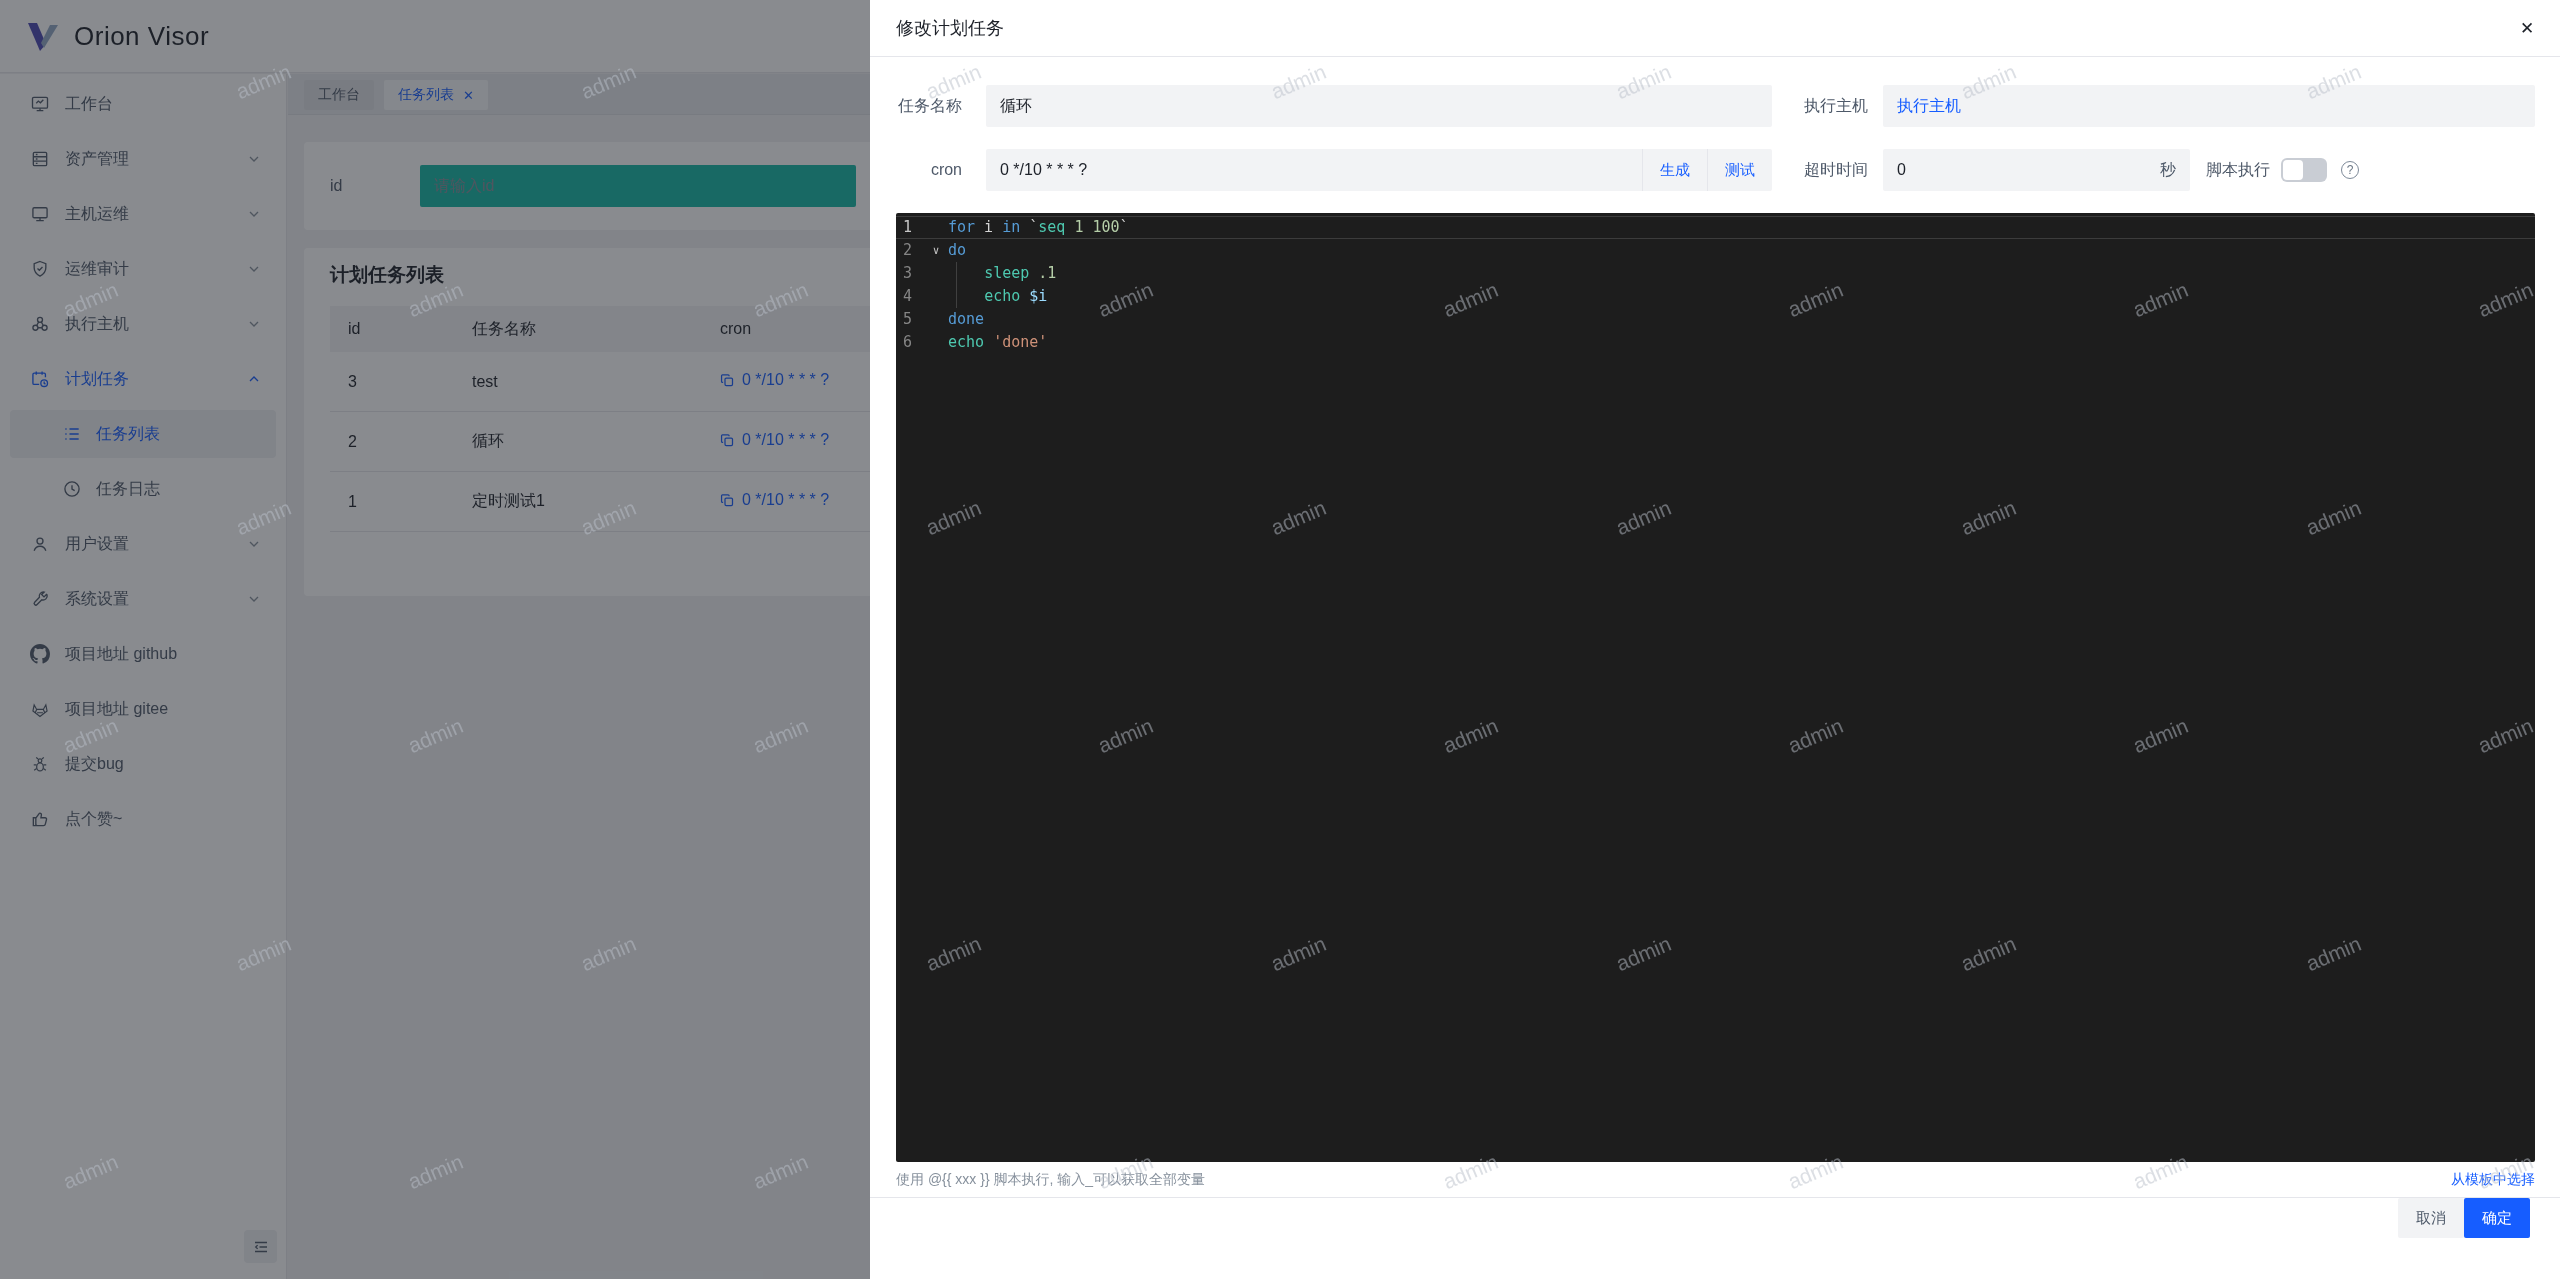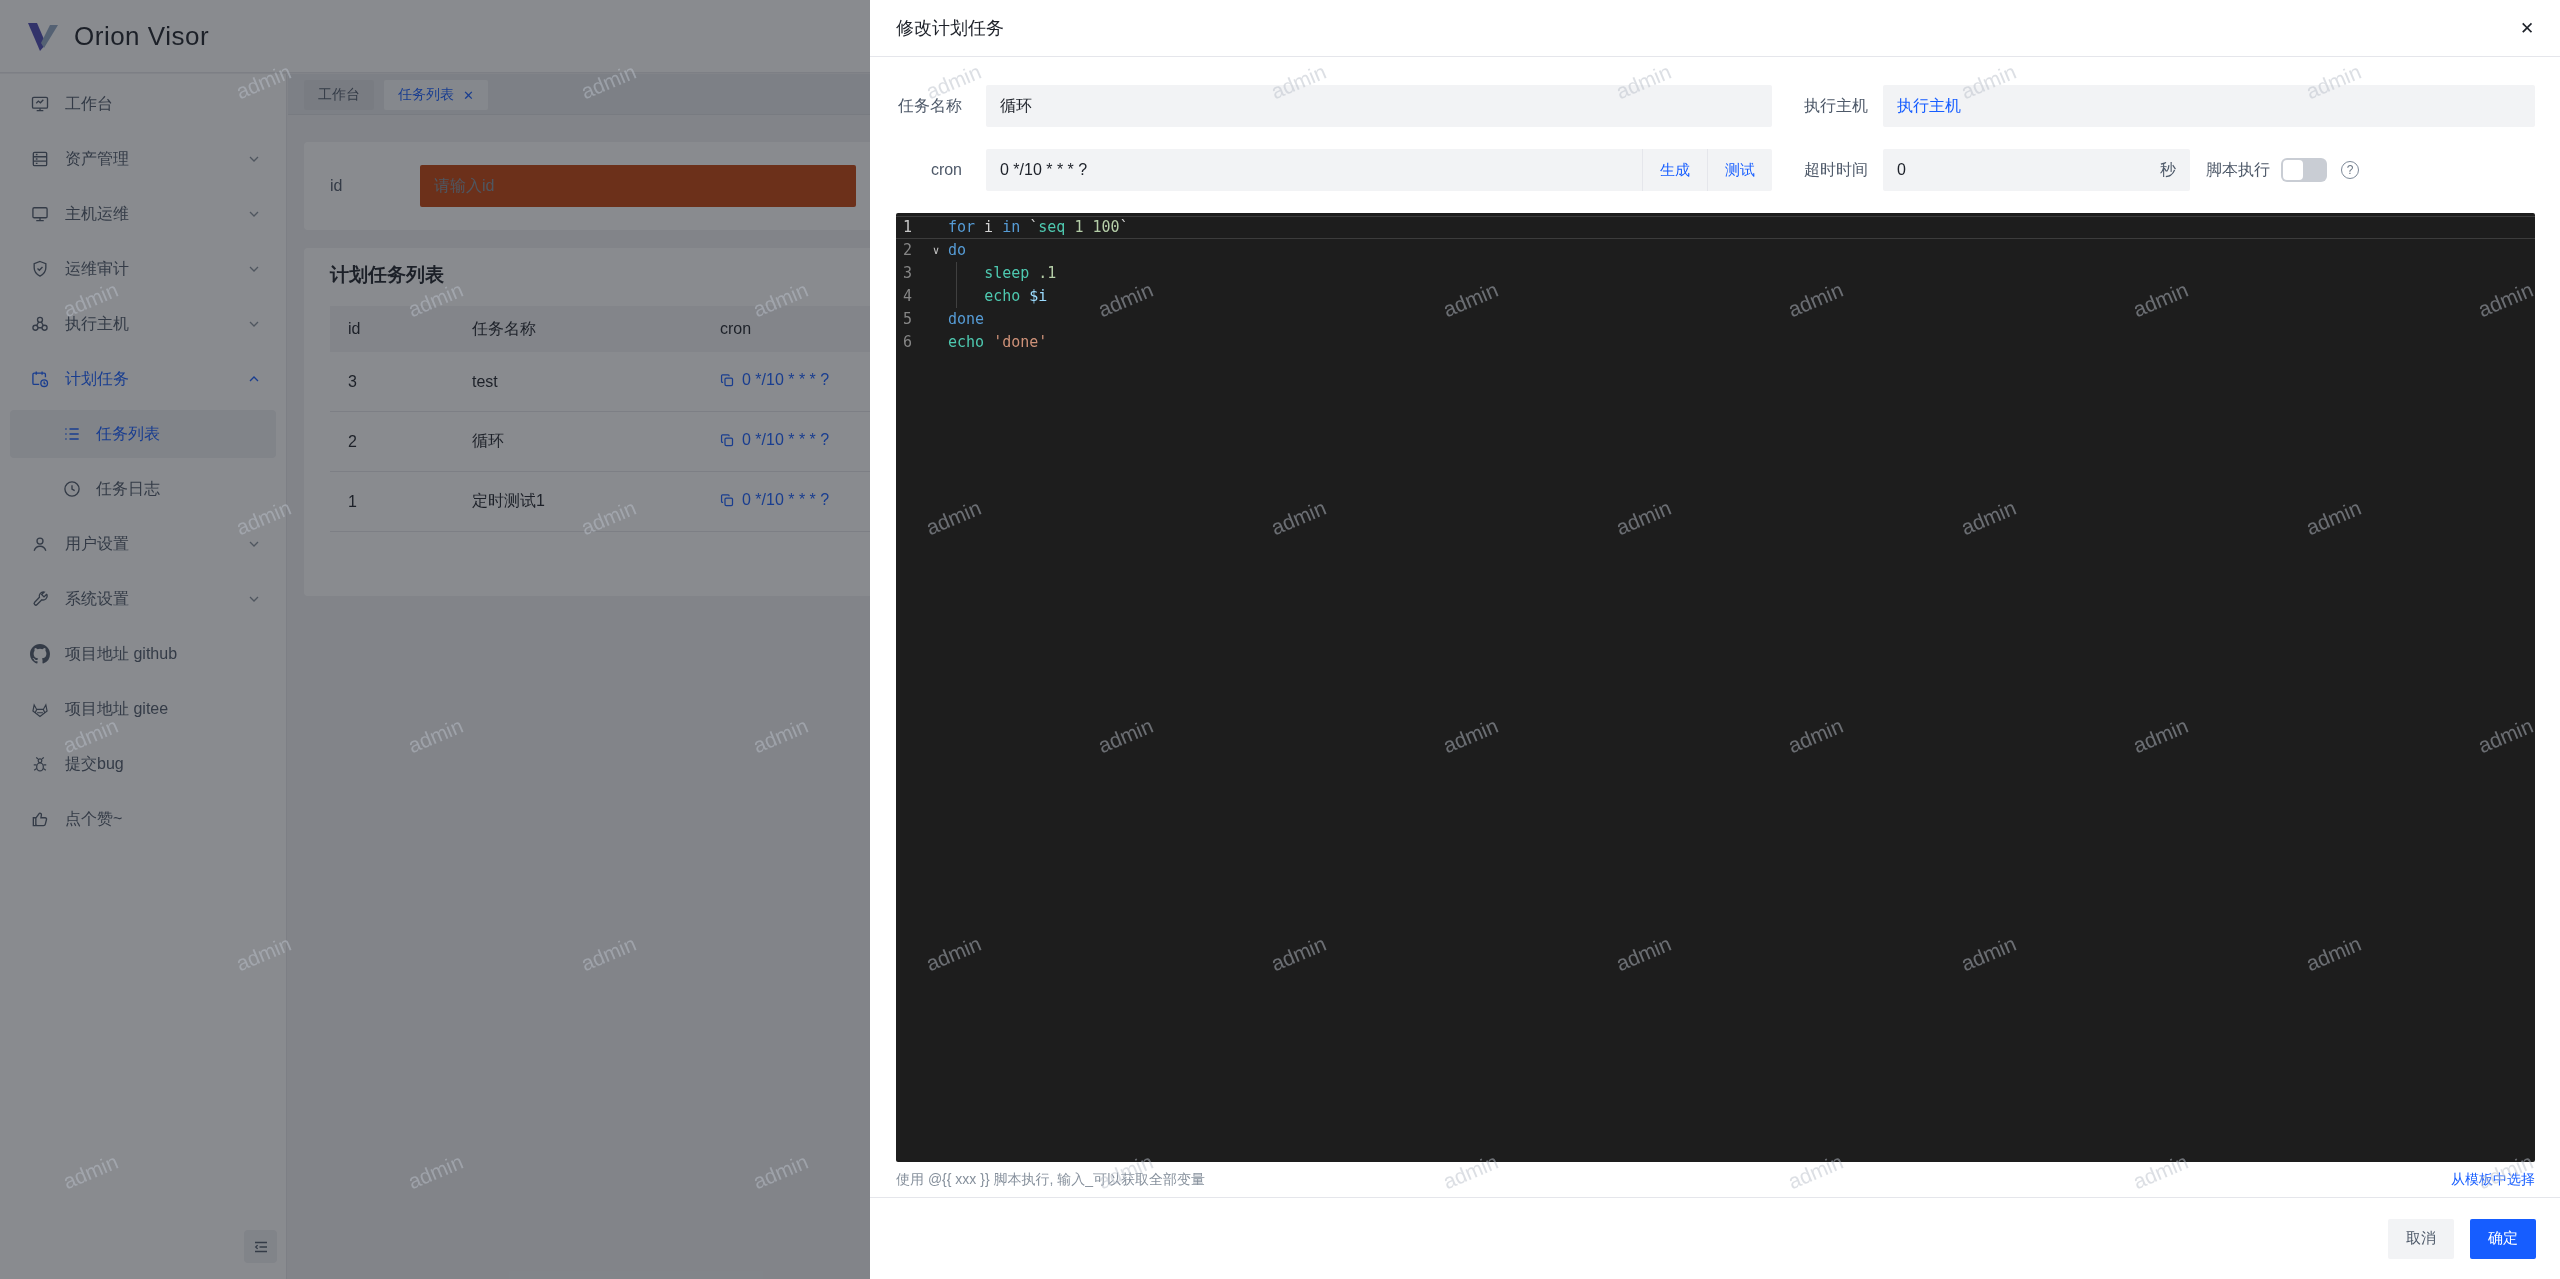--- a/index.html
+++ b/index.html
@@ -33,21 +33,21 @@
   .main{position:absolute;left:288px;top:74px;right:0;bottom:0;background:#f0f1f3;}
   .tabbar{height:41px;background:#e7e9ec;border-bottom:1px solid #dcdee2;display:flex;align-items:flex-start;
           padding:6px 0 0 16px;box-sizing:border-box;gap:10px;}
   .tab{height:30px;display:inline-flex;align-items:center;padding:0 14px;font-size:14px;border-radius:2px;
        background:#dee0e4;color:#4e5969;cursor:pointer;}
   .tab.active{background:#f7f8fa;color:#165dff;}
   .tab .tab-close{margin-left:9px;font-size:13px;}
   .card{background:#fff;border-radius:4px;margin:0 16px;}
   .filter-card{margin-top:27px;height:88px;display:flex;align-items:center;padding:0 26px;box-sizing:border-box;}
   .filter-label{font-size:16px;color:#4e5969;width:90px;}
-  .filter-input{width:436px;height:42px;background:#c2410c;border-radius:2px;border:none;outline:none;
+  .filter-input{width:436px;height:42px;background:#14b8a6;border-radius:2px;border:none;outline:none;
                 padding:0 14px;font-size:16px;color:#1d2129;box-sizing:border-box;font-family:inherit;}
   .filter-input::placeholder{color:#86909c;}
   .table-card{margin-top:18px;height:348px;padding:14px 26px;box-sizing:border-box;overflow:hidden;}
   .table-title{font-size:19px;font-weight:700;color:#1d2129;line-height:26px;margin-bottom:18px;}
   table.task-table{width:100%;border-collapse:collapse;table-layout:fixed;}
   .task-table th{background:#f2f3f5;height:46px;text-align:left;padding:0 0 0 18px;font-size:16px;
                  font-weight:500;color:#1d2129;}
   .task-table td{height:59px;border-bottom:1px solid #e5e6eb;padding:0 0 0 18px;font-size:16px;color:#1d2129;}
   .col-id{width:106px;} .col-name{width:230px;}
   .cron-link{color:#165dff;display:inline-flex;align-items:center;gap:7px;cursor:pointer;}
@@ -95,22 +95,22 @@
   .ed-code{color:#d4d4d4;}
   .ed-line.current{box-shadow:inset 0 1px 0 #3c3c3c,inset 0 -1px 0 #3c3c3c;}
   .ed-line.current .ed-num{color:#c6c6c6;}
   .ed-guide{position:absolute;left:60px;top:0;bottom:0;width:1px;background:#404040;}
   .tk-kw{color:#569cd6;} .tk-fn{color:#4ec9b0;} .tk-num{color:#b5cea8;}
   .tk-str{color:#ce9178;text-align:right;} .tk-var{color:#9cdcfe;} .tk-pln{color:#d4d4d4;}
 
   .hint-row{height:35px;display:flex;align-items:center;justify-content:space-between;font-size:14px;}
   .hint-text{color:#86909c;}
   .tpl-link{color:#165dff;font-size:14px;cursor:pointer;}
-  .modal-footer{flex:none;height:82px;border-top:1px solid #e5e6eb;display:flex;align-items:center;
-                justify-content:flex-end;gap:16px;padding-right:24px;box-sizing:border-box;}
+  .modal-footer{flex:none;height:82px;border-top:1px solid #e5e6eb;display:flex;
+                justify-content:flex-end;padding-right:30px;box-sizing:border-box;}
   .btn{height:40px;border:none;border-radius:2px;font-size:15px;padding:0 18px;cursor:pointer;
        font-family:inherit;}
   .btn-cancel{background:#f2f3f5;color:#4e5969;}
   .btn-ok{background:#165dff;color:#fff;}
 
   
   #watermark-layer{position:absolute;inset:0;z-index:50;pointer-events:none;overflow:hidden;}
   .wm{position:absolute;transform:rotate(-23deg);font-size:21px;color:rgba(185,192,202,.5);}
 </style>
 </head>

